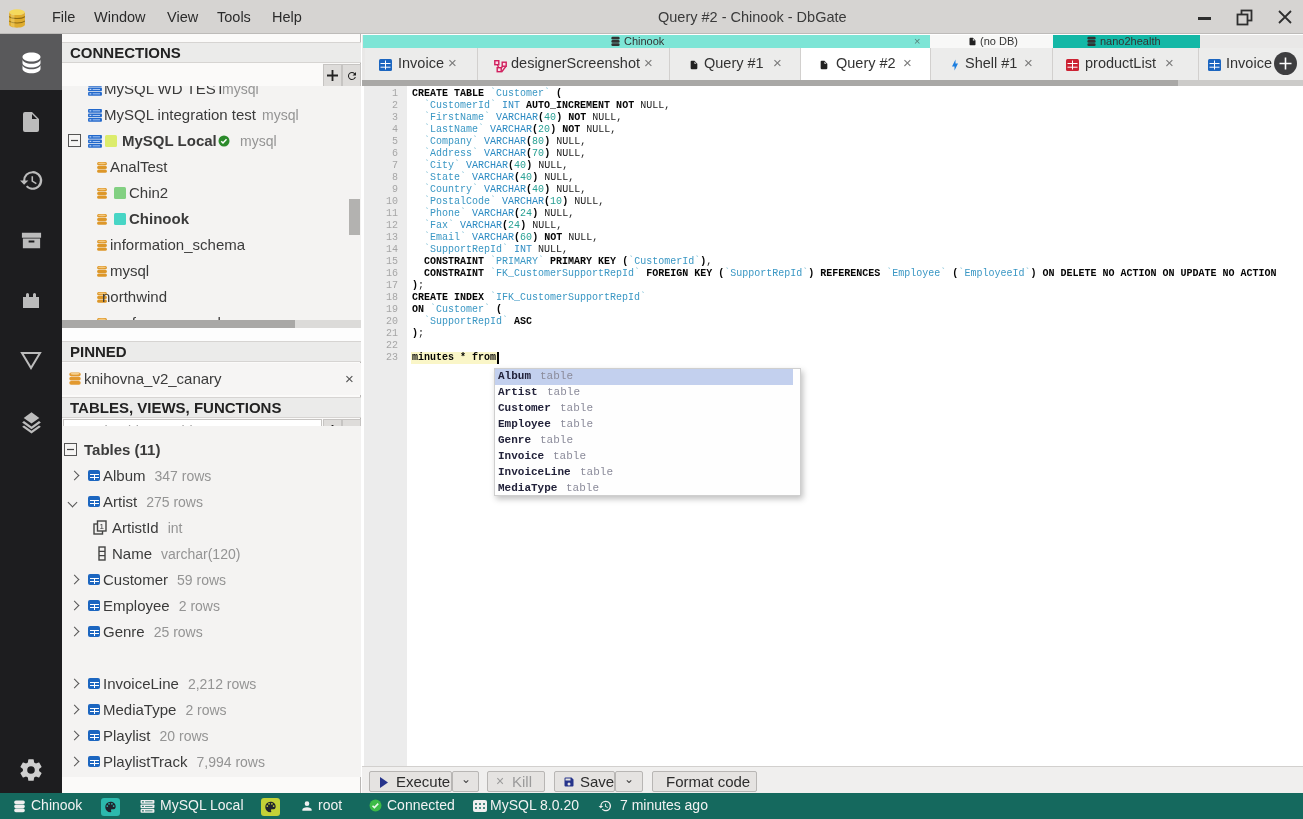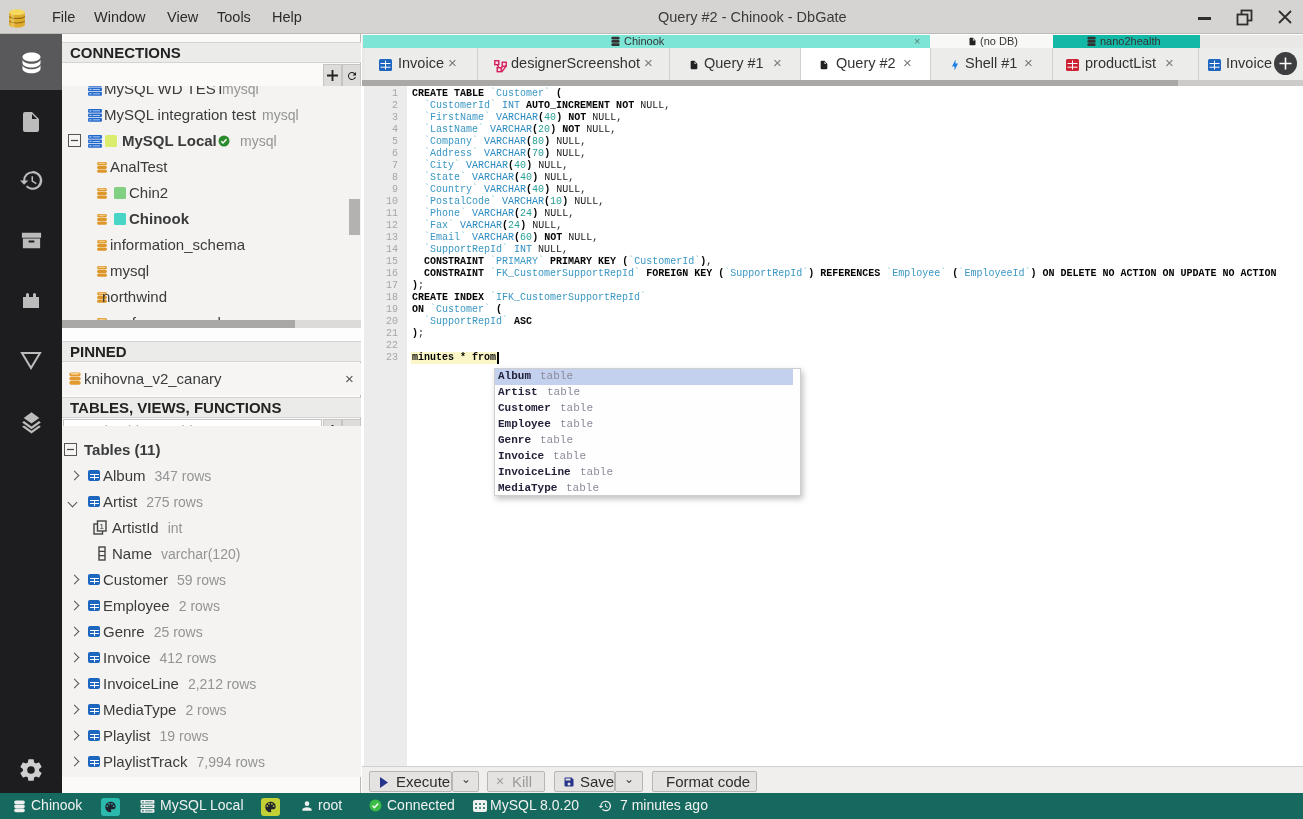--- a/index.html
+++ b/index.html
@@ -441,39 +441,34 @@
     <div class="row" style="top:167px">
         <span class="ic ch" style="left:9px;top:8px"></span>
         <span class="ic tbl" style="left:26px;top:7px"></span>
         <span class="tx" style="left:41px">Employee<span class="cnt">2 rows</span></span>
       </div>
     <div class="row" style="top:193px">
         <span class="ic ch" style="left:9px;top:8px"></span>
         <span class="ic tbl" style="left:26px;top:7px"></span>
         <span class="tx" style="left:41px">Genre<span class="cnt">25 rows</span></span>
       </div>
-    <div class="row" style="top:219px">
-        <span class="ic ch" style="left:9px;top:8px"></span>
-        <span class="ic tbl" style="left:26px;top:7px"></span>
-        <span class="tx" style="left:41px">Invoice<span class="cnt">412 rows</span></span>
-      </div>
     <div class="row" style="top:245px">
         <span class="ic ch" style="left:9px;top:8px"></span>
         <span class="ic tbl" style="left:26px;top:7px"></span>
         <span class="tx" style="left:41px">InvoiceLine<span class="cnt">2,212 rows</span></span>
       </div>
     <div class="row" style="top:271px">
         <span class="ic ch" style="left:9px;top:8px"></span>
         <span class="ic tbl" style="left:26px;top:7px"></span>
         <span class="tx" style="left:41px">MediaType<span class="cnt">2 rows</span></span>
       </div>
     <div class="row" style="top:297px">
         <span class="ic ch" style="left:9px;top:8px"></span>
         <span class="ic tbl" style="left:26px;top:7px"></span>
-        <span class="tx" style="left:41px">Playlist<span class="cnt">19 rows</span></span>
+        <span class="tx" style="left:41px">Playlist<span class="cnt">20 rows</span></span>
       </div>
     <div class="row" style="top:323px">
         <span class="ic ch" style="left:9px;top:8px"></span>
         <span class="ic tbl" style="left:26px;top:7px"></span>
         <span class="tx" style="left:41px">PlaylistTrack<span class="cnt">7,994 rows</span></span>
       </div>
   </div>
 </div>
 
 <div class="abs" id="main">

